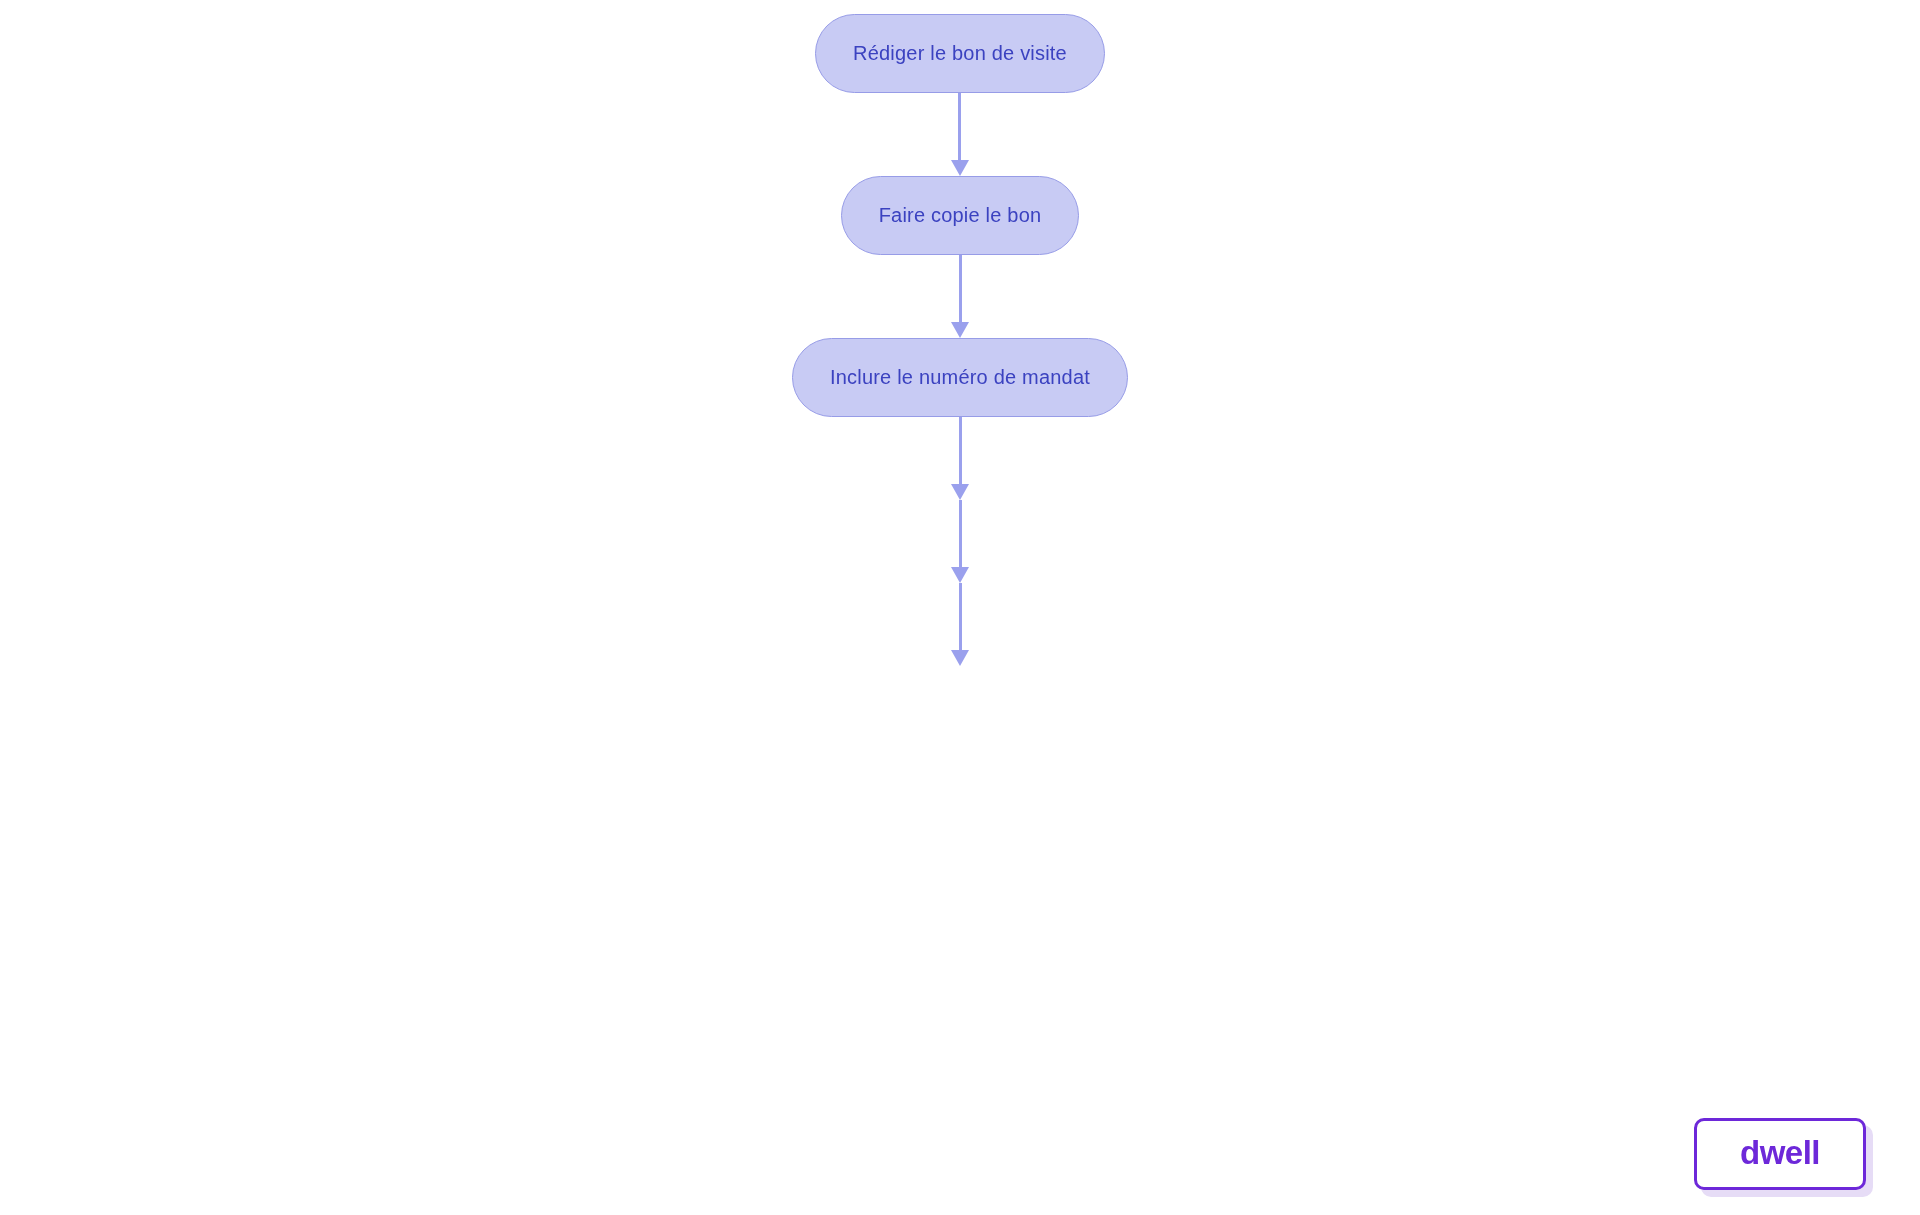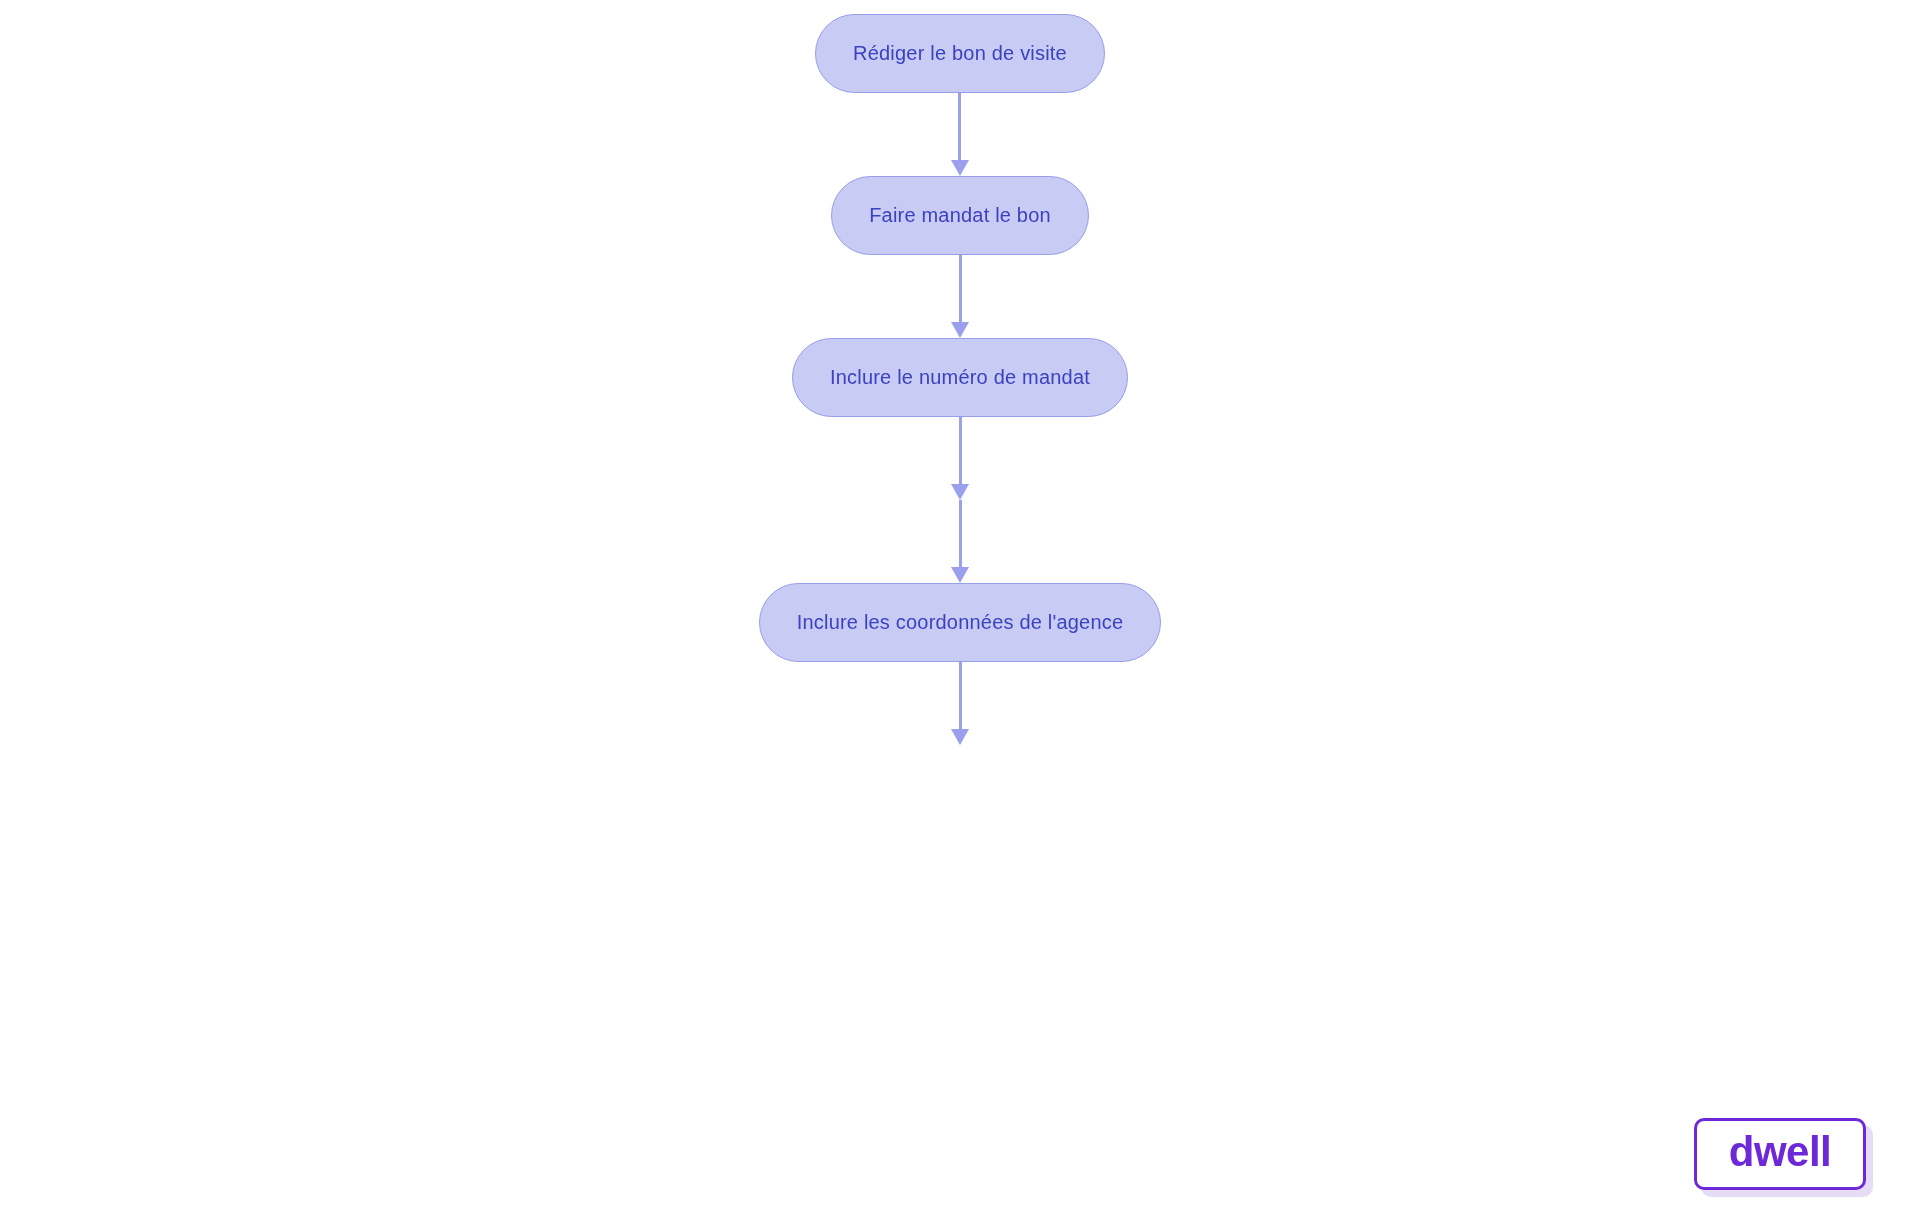--- a/index.html
+++ b/index.html
@@ -74,21 +74,21 @@
     background: var(--wm-bg, #ffffff);
     border: 3px solid var(--wm-color, #6d28d9);
     border-radius: 10px;
     box-shadow: 7px 7px 0 var(--wm-shadow, #e6dcf6);
     display: flex;
     align-items: center;
     justify-content: center;
   }
   .watermark .wordmark {
     color: var(--wm-color, #6d28d9);
-    font-size: 42px;
+    font-size: 33px;
     font-weight: 700;
     letter-spacing: -0.5px;
     line-height: 1;
     transform: translateY(-2px);
   }
 </style>
 </head>
 <body style="background: rgb(255, 255, 255);">
 
 <div class="canvas">
@@ -99,21 +99,21 @@
         <span>Rédiger le bon de visite</span>
       </div>
       <div class="connector">
         <div class="line"></div>
         <div class="arrowhead"></div>
       </div>
     </div>
 
     <div class="step">
       <div class="node">
-        <span>Faire mandat le bon</span>
+        <span>Faire copie le bon</span>
       </div>
       <div class="connector">
         <div class="line"></div>
         <div class="arrowhead"></div>
       </div>
     </div>
 
     <div class="step">
       <div class="node">
         <span>Inclure le numéro de mandat</span>
@@ -126,23 +126,20 @@
 
     <div class="step">
       <div class="connector">
         <div class="line"></div>
         <div class="arrowhead"></div>
       </div>
     </div>
 
 
     <div class="step">
-      <div class="node">
-        <span>Inclure les coordonnées de l'agence</span>
-      </div>
       <div class="connector">
         <div class="line"></div>
         <div class="arrowhead"></div>
       </div>
     </div>
 
   </div>
 
   <div class="watermark">
     <span class="wordmark">dwell</span>

